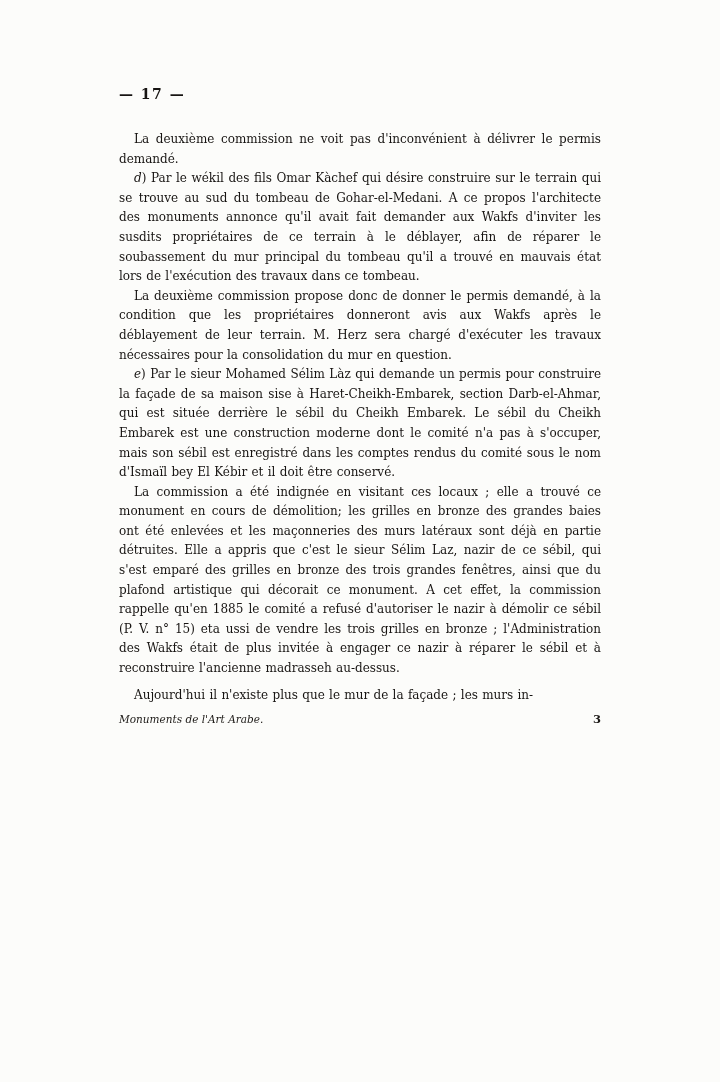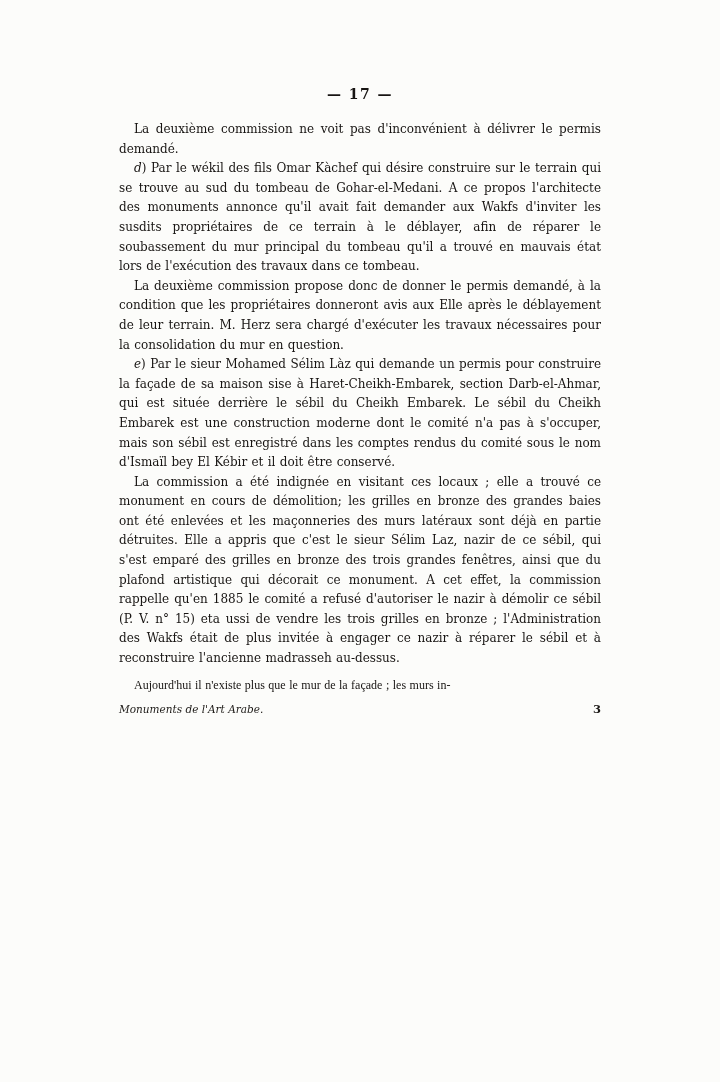--- a/index.html
+++ b/index.html
@@ -11,35 +11,35 @@
     font-family: "DejaVu Serif", "Liberation Serif", serif;
     overflow: hidden;
   }
   .page {
     width: 482px;
     margin: 0 auto;
     padding-top: 86px;
     box-sizing: border-box;
   }
   .page-number {
-    text-align: center;
+    text-align: left;
     font-size: 14px;
     font-weight: bold;
     letter-spacing: 1.5px;
-    margin-bottom: 18px;
+    margin-bottom: 28px;
   }
   .body-text .para {
     margin: 0;
     text-indent: 15px;
     text-align: justify;
     font-size: 12px;
     line-height: 19.6px;
     word-spacing: 0.5px;
   }
-  .body-text .para.space-before { margin-top: 7px; font-family: Liberation Serif, serif; }
+  .body-text .para.space-before { margin-top: 7px; }
   .it { font-style: italic; }
   .footer {
     display: flex;
     justify-content: space-between;
     align-items: baseline;
     margin-top: 7px;
   }
   .footer-left {
     font-style: italic;
     font-size: 10.5px;
@@ -53,21 +53,21 @@
 </style>
 </head>
 <body>
 
 <div class="page">
   <div class="page-number">— 17 —</div>
 
   <div class="body-text">
       <p class="para"><span>La deuxième commission ne voit pas d'inconvénient à délivrer le permis demandé.</span></p>
       <p class="para"><span class="it">d</span><span>) Par le wékil des fils Omar Kàchef qui désire construire sur le terrain qui se trouve au sud du tombeau de Gohar-el-Medani. A ce propos l'architecte des monuments annonce qu'il avait fait demander aux Wakfs d'inviter les susdits propriétaires de ce terrain à le déblayer, afin de réparer le soubassement du mur principal du tombeau qu'il a trouvé en mauvais état lors de l'exécution des travaux dans ce tombeau.</span></p>
-      <p class="para"><span>La deuxième commission propose donc de donner le permis demandé, à la condition que les propriétaires donneront avis aux Elle après le déblayement de leur terrain. M. Herz sera chargé d'exécuter les travaux nécessaires pour la consolidation du mur en question.</span></p>
+      <p class="para"><span>La deuxième commission propose donc de donner le permis demandé, à la condition que les propriétaires donneront avis aux Wakfs après le déblayement de leur terrain. M. Herz sera chargé d'exécuter les travaux nécessaires pour la consolidation du mur en question.</span></p>
       <p class="para"><span class="it">e</span><span>) Par le sieur Mohamed Sélim Làz qui demande un permis pour construire la façade de sa maison sise à Haret-Cheikh-Embarek, section Darb-el-Ahmar, qui est située derrière le sébil du Cheikh Embarek. Le sébil du Cheikh Embarek est une construction moderne dont le comité n'a pas à s'occuper, mais son sébil est enregistré dans les comptes rendus du comité sous le nom d'Ismaïl bey El Kébir et il doit être conservé.</span></p>
       <p class="para"><span>La commission a été indignée en visitant ces locaux ; elle a trouvé ce monument en cours de démolition; les grilles en bronze des grandes baies ont été enlevées et les maçonneries des murs latéraux sont déjà en partie détruites. Elle a appris que c'est le sieur Sélim Laz, nazir de ce sébil, qui s'est emparé des grilles en bronze des trois grandes fenêtres, ainsi que du plafond artistique qui décorait ce monument. A cet effet, la commission rappelle qu'en 1885 le comité a refusé d'autoriser le nazir à démolir ce sébil (P. V. n° 15) eta ussi de vendre les trois grilles en bronze ; l'Administration des Wakfs était de plus invitée à engager ce nazir à réparer le sébil et à reconstruire l'ancienne madrasseh au-dessus.</span></p>
       <p class="para space-before"><span>Aujourd'hui il n'existe plus que le mur de la façade ; les murs in-</span></p>
     </div>
 
   <div class="footer">
     <span class="footer-left">Monuments de l'Art Arabe.</span>
     <span class="footer-right">3</span>
   </div>
 </div>

